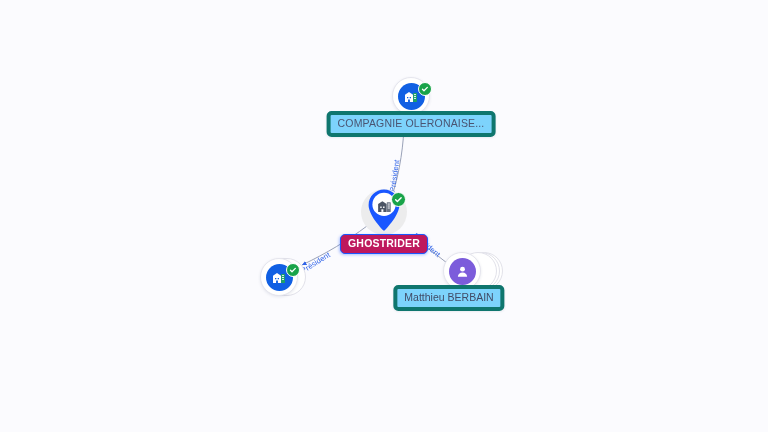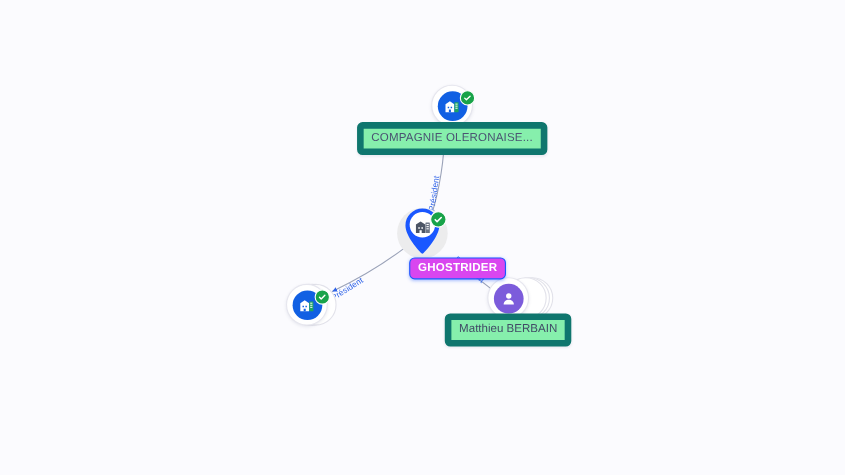--- a/index.html
+++ b/index.html
@@ -97,44 +97,43 @@
     display: flex;
     align-items: center;
     justify-content: center;
   }
 
   
   .label {
     position: absolute;
     transform: translateX(-50%);
     white-space: nowrap;
-    background: #86efac;
-    border: 6px solid #0f766e;
+    background: #7dd3fc;
+    border: 4px solid #0f766e;
     border-radius: 5px;
     padding: 3px 7px 4px 7px;
     font-size: 10.5px;
     line-height: 11px;
     color: #4a5472;
     letter-spacing: .15px;
     box-shadow: 0 1px 2px rgba(30,40,90,.07);
   }
   .label.person {
     color: #414b66;
     letter-spacing: 0;
   }
   .label.focus {
-    background: #d946ef;
+    background: #be185d;
     border: 1px solid #1a57ff;
     color: #ffffff;
     font-weight: bold;
     font-size: 10.5px;
     letter-spacing: .2px;
     box-shadow: 0 1px 3px rgba(26,87,255,.35);
     z-index: 6;
-    margin-left: 32px;
   }
 
   
   .edge-label {
     position: absolute;
     white-space: nowrap;
     font-size: 7.5px;
     color: #2f63e8;
     letter-spacing: .1px;
     transform-origin: 0 50%;
@@ -243,15 +242,15 @@
     <div class="stack s2" style="left:0px; top:-19px;"></div>
     <div class="stack s1" style="left:-3px; top:-19px;"></div>
     <div class="disc"></div>
     <div class="icon-circle purple">
       <svg width="15" height="15" viewBox="0 0 24 24" aria-hidden="true">
         <circle cx="12" cy="8.2" r="3.9" fill="#ffffff"></circle>
         <path d="M4.6 20.4c0-4.1 3.3-6.7 7.4-6.7s7.4 2.6 7.4 6.7H4.6z" fill="#ffffff"></path>
       </svg>
     </div>
   </div>
-  <div class="label person" style="left:462px; top:285px;">Matthieu BERBAIN</div>
+  <div class="label person" style="left:449px; top:285px;">Matthieu BERBAIN</div>
 
 </div>
 
 </body></html>

